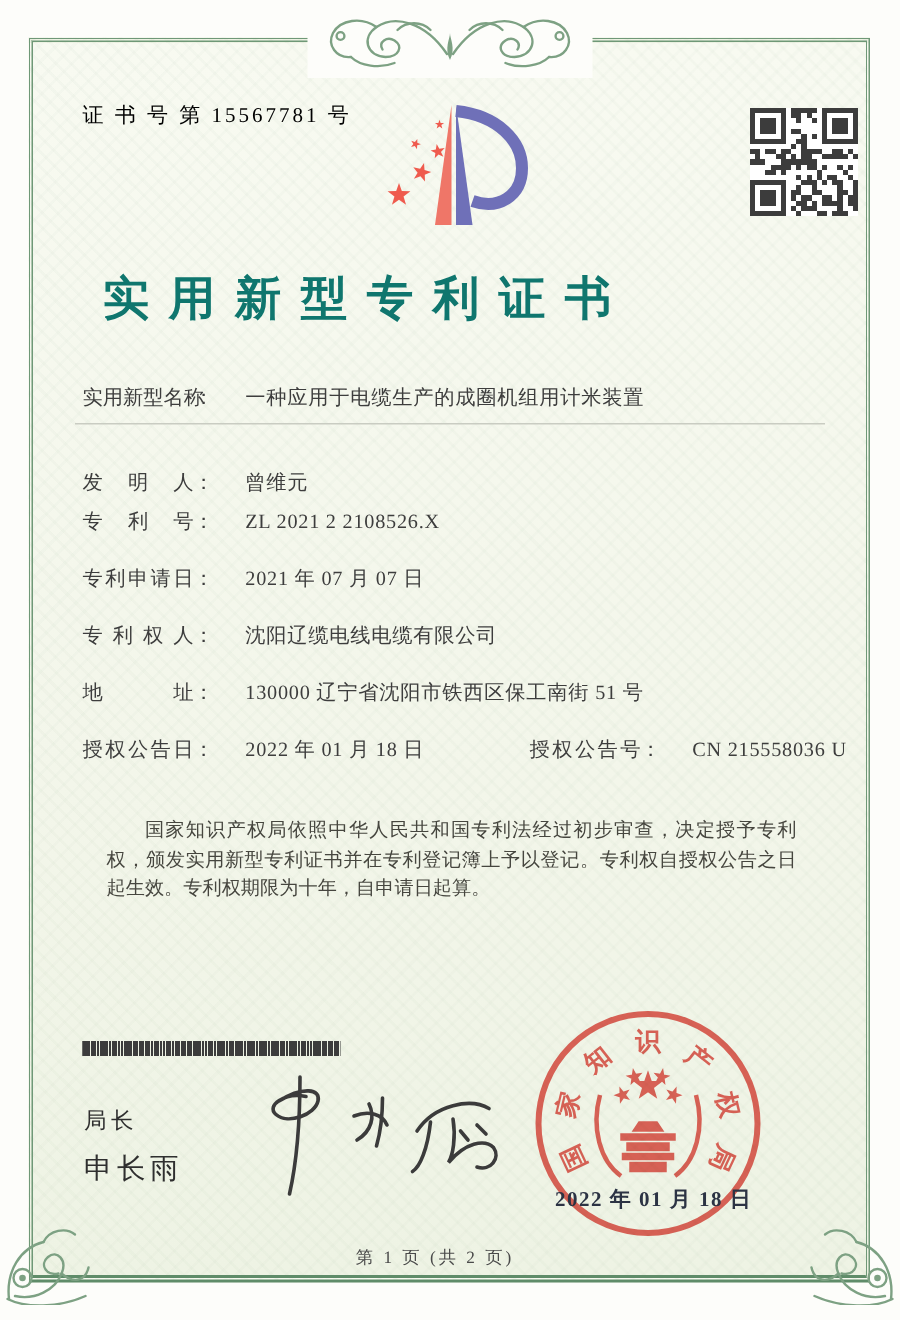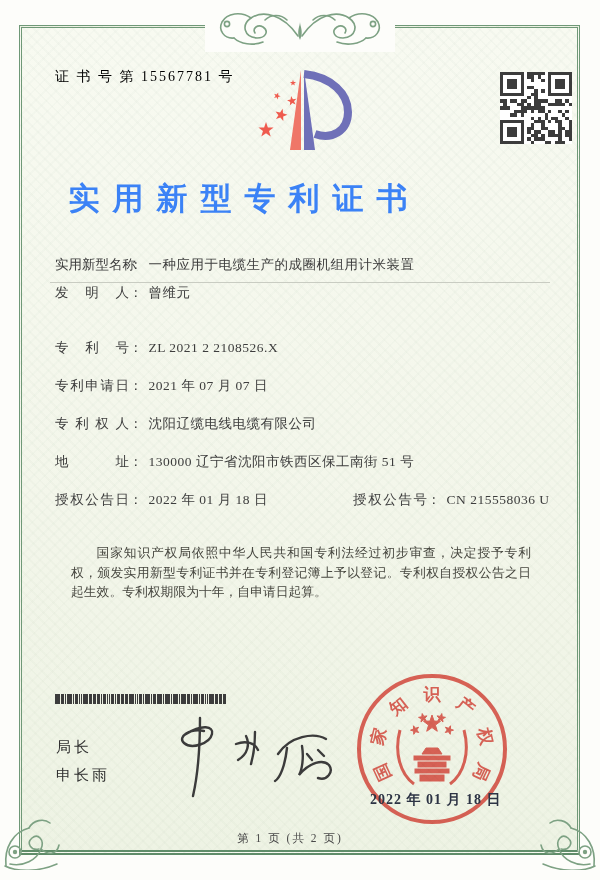--- a/index.html
+++ b/index.html
@@ -26,42 +26,42 @@
   .corner-ornament{position:absolute;width:62px;height:56px;}
   .corner-ornament.left{left:1px;top:814px;}
   .corner-ornament.right{right:1px;top:814px;transform:scaleX(-1);}
   .cert-no{
     position:absolute;left:55px;top:68px;font-size:14px;letter-spacing:2px;color:#000000;
   }
   .logo{position:absolute;left:246px;top:60px;width:112px;height:102px;}
   .qr{position:absolute;left:500px;top:72px;width:72px;height:72px;}
   .title{
     position:absolute;left:0;top:178px;width:476px;text-align:center;
-    font-size:31px;font-weight:600;letter-spacing:13px;color:#3b82f6;text-indent:13px;
+    font-size:31px;font-weight:600;letter-spacing:13px;color:#0f766e;text-indent:13px;
   }
   .field-row{position:absolute;left:55px;font-size:13.5px;color:#3d3d3d;white-space:nowrap;}
   .field-label{display:inline-block;width:74px;text-align:justify;text-align-last:justify;vertical-align:bottom;}
   .field-colon{display:inline-block;}
-  .field-value{margin-left:6px;letter-spacing:0.5px;}
+  .field-value{margin-left:21px;letter-spacing:0.5px;}
   .name-underline{position:absolute;left:50px;top:282px;width:500px;height:1px;background:#c9ccc2;}
   .grant-2{position:absolute;left:298px;top:0;}
   .paragraphs{
     position:absolute;left:54px;top:527px;width:494px;
     font-size:12.8px;line-height:19.5px;color:#46463f;text-align:justify;
   }
   .paragraphs p{margin:17px;text-indent:2em;}
   .barcode{
     position:absolute;left:55px;top:694px;width:172px;height:10px;
     background-image:
       repeating-linear-gradient(90deg,#3c3c3c 0 1px,transparent 1px 2px),
       repeating-linear-gradient(90deg,transparent 0 3px,#3c3c3c 3px 5px,transparent 5px 9px),
       repeating-linear-gradient(90deg,#3c3c3c 0 2px,transparent 2px 7px);
   }
   .signer-title{position:absolute;left:56px;top:738px;font-size:15px;letter-spacing:3px;color:#2f2f2f;}
-  .signer-name{position:absolute;left:56px;top:766px;font-size:15px;letter-spacing:3px;color:#2f2f2f;}
+  .signer-name{position:absolute;left:56px;top:766px;font-size:19px;letter-spacing:3px;color:#2f2f2f;}
   .signature{position:absolute;left:150px;top:712px;width:200px;height:95px;}
   .seal{position:absolute;left:352px;top:668px;width:160px;height:160px;opacity:0.88;mix-blend-mode:multiply;}
   .seal-date{
     position:absolute;left:370px;top:791px;font-size:14px;color:#2c3344;letter-spacing:1px;
     z-index:5;font-weight:600;
   }
   .footer-page{
     position:absolute;left:0;top:831px;width:580px;text-align:center;
     font-size:11.5px;letter-spacing:2px;color:#4a4a4a;
   }
@@ -272,21 +272,21 @@
   </svg>
 </div>
 
 <div class="title">实用新型专利证书</div>
 
 <div class="name-underline"></div>
 
 <div class="field-row" style="top:256px;">
   <span class="field-label">实用新型名称</span><span class="field-colon">：</span><span class="field-value">一种应用于电缆生产的成圈机组用计米装置</span>
 </div>
-<div class="field-row" style="top:284px;">
+<div class="field-row" style="top:313px;">
   <span class="field-label">发明人</span><span class="field-colon">：</span><span class="field-value">曾维元</span>
 </div>
 <div class="field-row" style="top:339px;">
   <span class="field-label">专利号</span><span class="field-colon">：</span><span class="field-value">ZL 2021 2 2108526.X</span>
 </div>
 <div class="field-row" style="top:377px;">
   <span class="field-label">专利申请日</span><span class="field-colon">：</span><span class="field-value">2021 年 07 月 07 日</span>
 </div>
 <div class="field-row" style="top:415px;">
   <span class="field-label">专利权人</span><span class="field-colon">：</span><span class="field-value">沈阳辽缆电线电缆有限公司</span>

